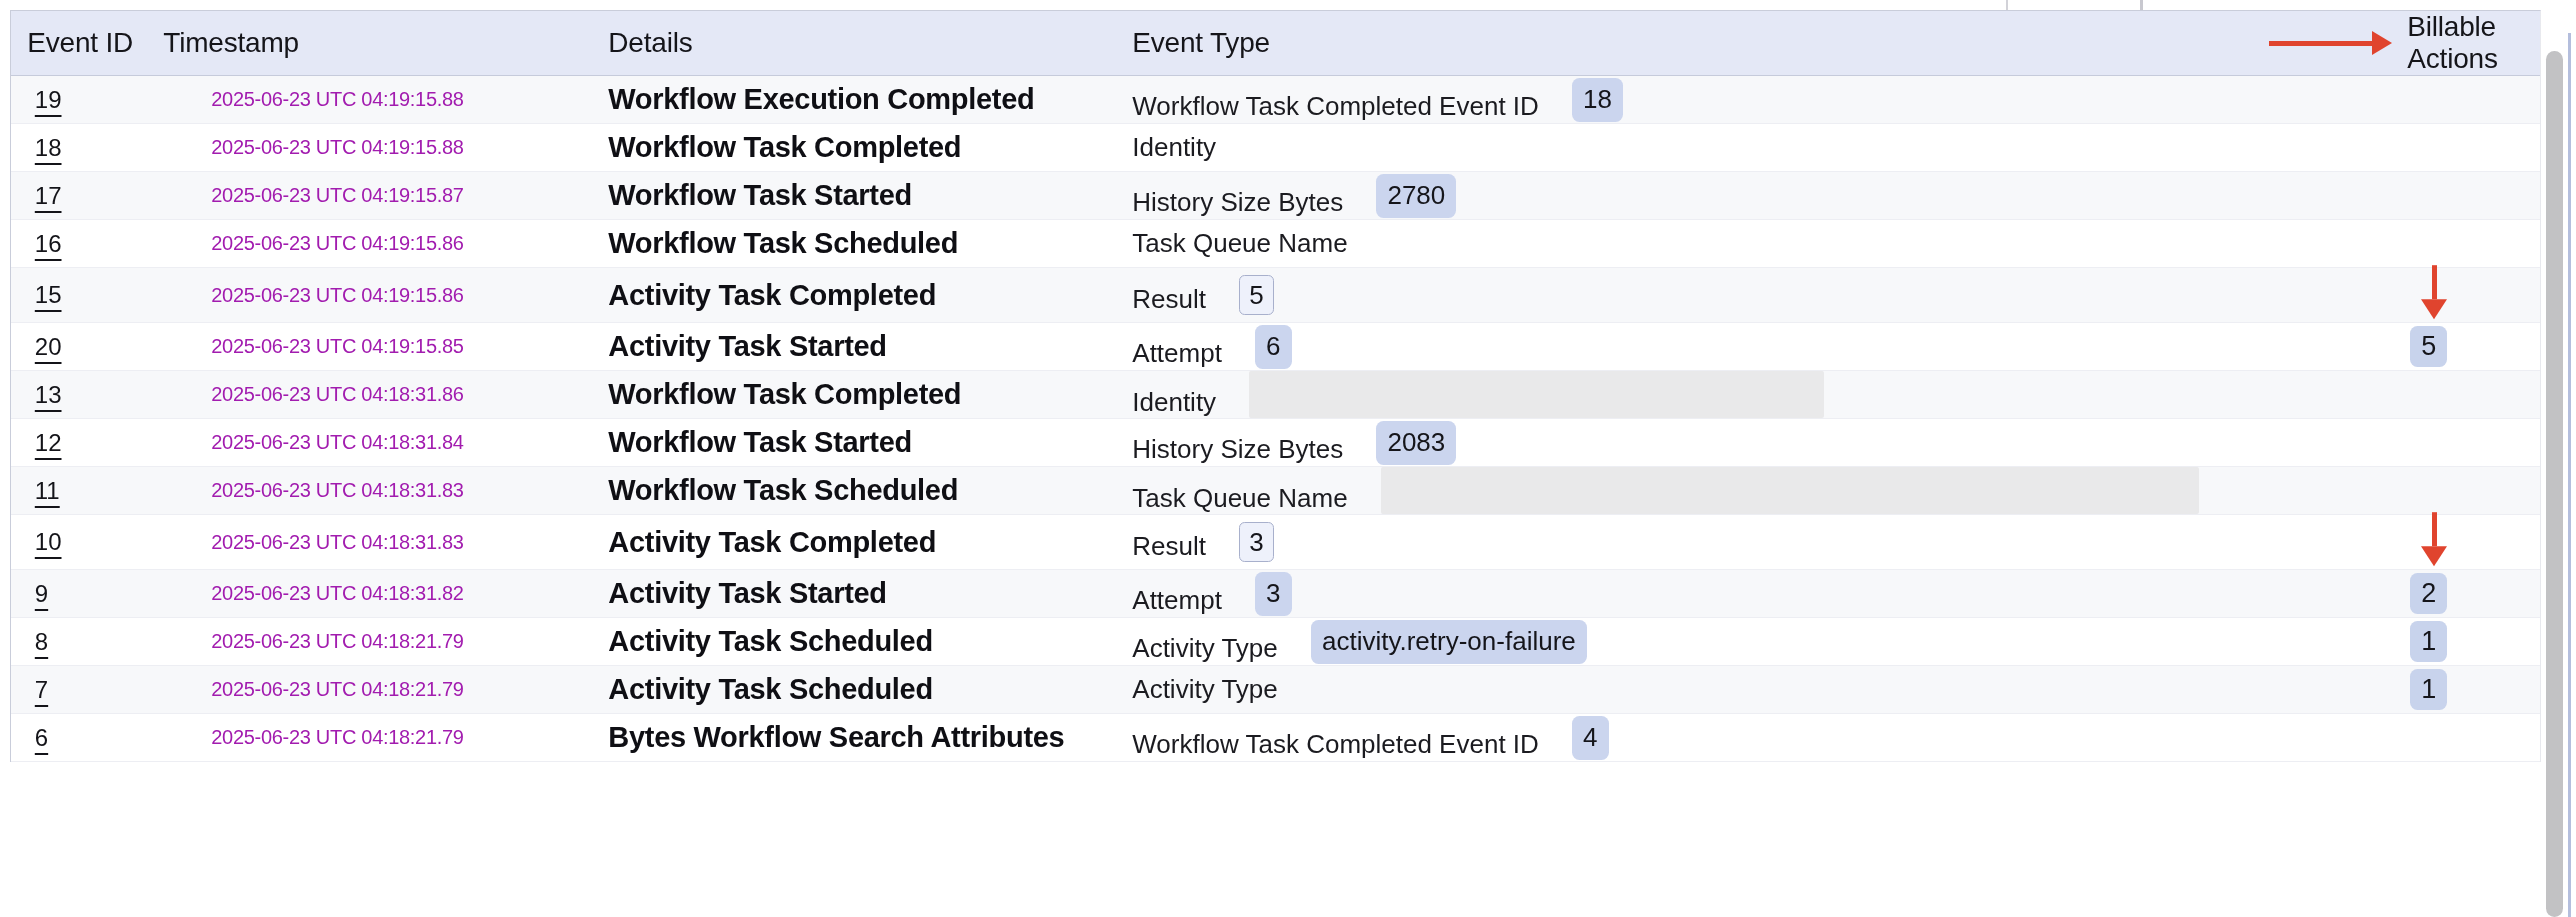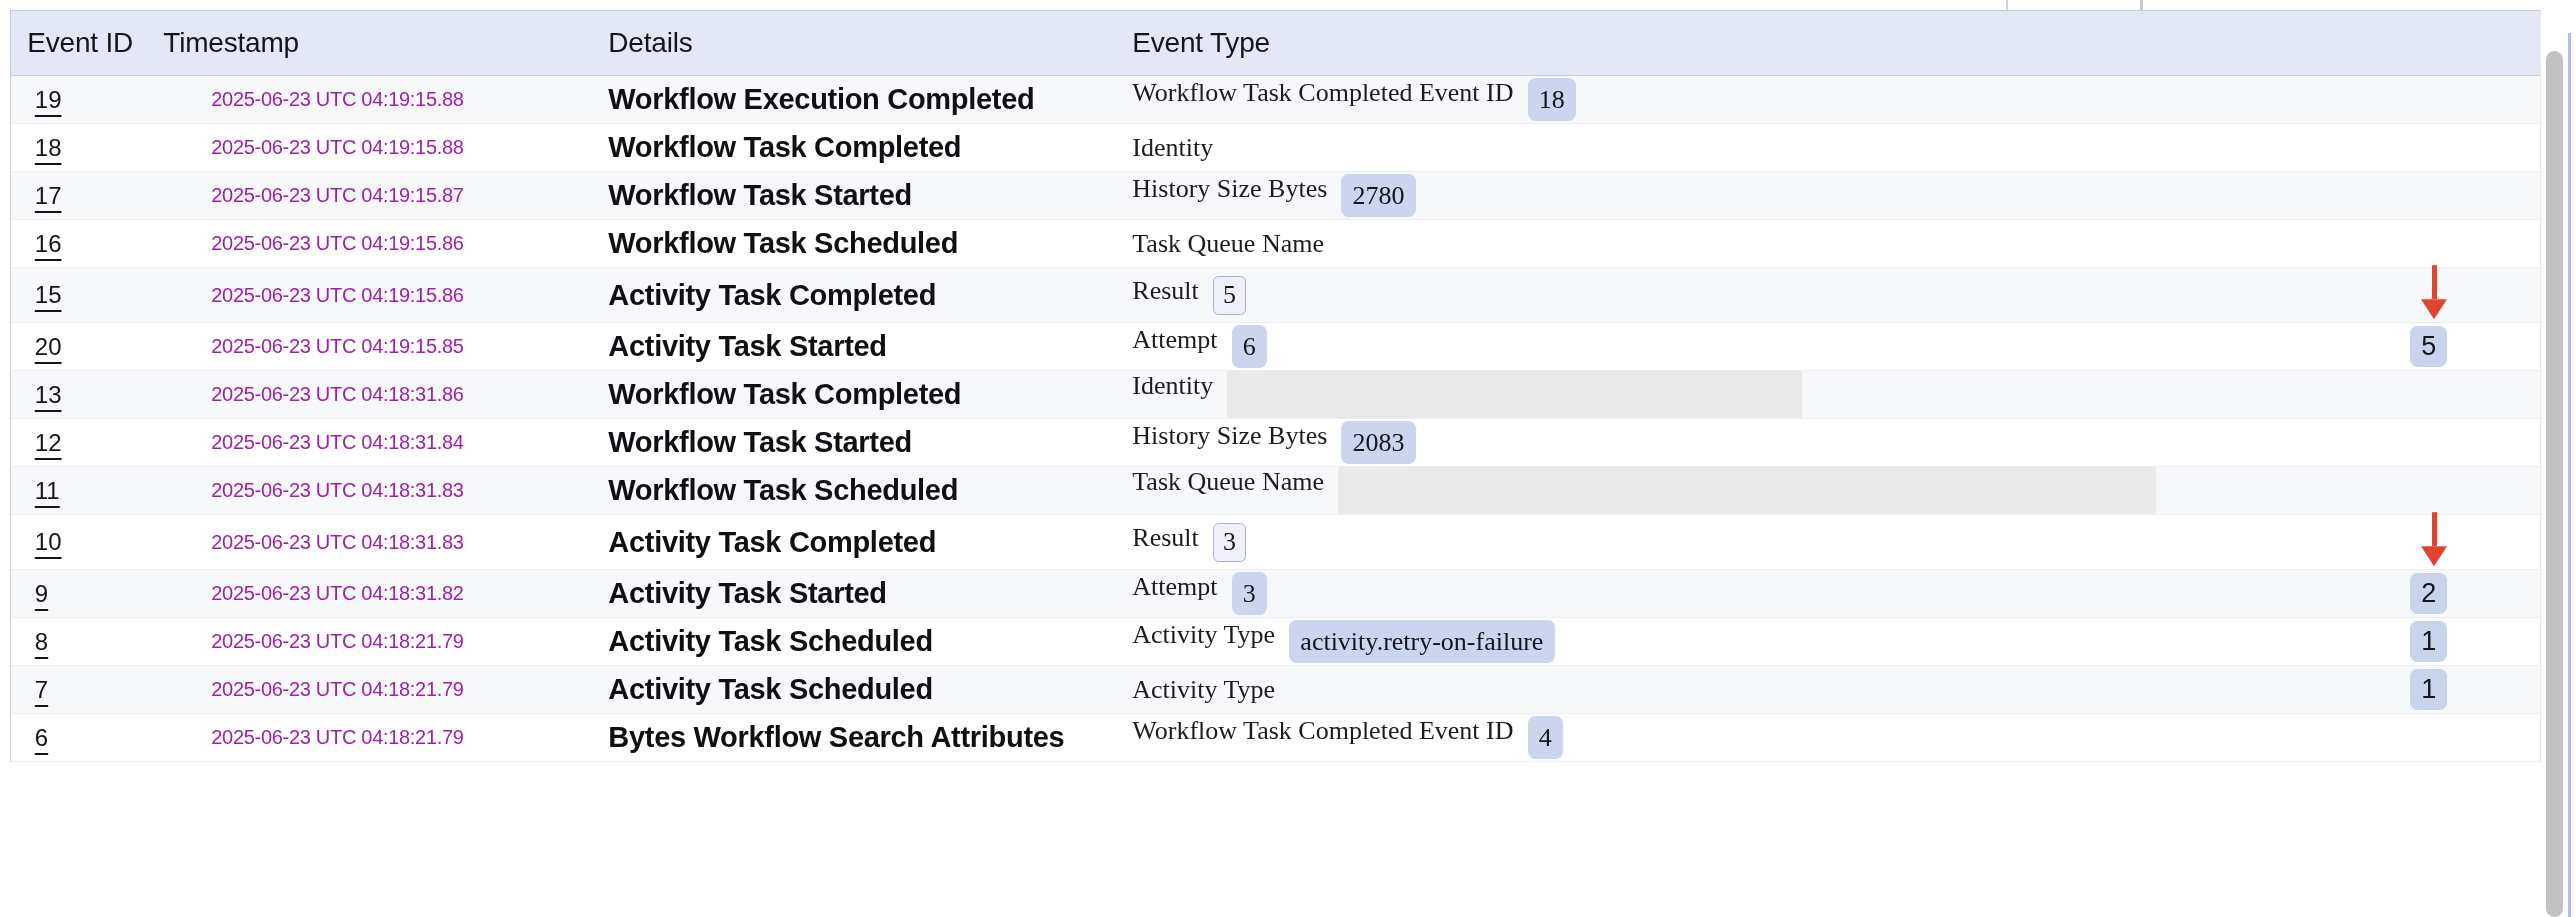--- a/index.html
+++ b/index.html
@@ -52,21 +52,21 @@
   .tr.alt { background: #f7f8fa; }
 
   .eid {
     font-size: 24px; color: #141419; cursor: pointer;
     text-decoration: underline; text-underline-offset: 6.5px; text-decoration-thickness: 1.9px;
     margin-left: 7.5px;
   }
   .ts { font-size: 20px; color: #a21caf; letter-spacing: -0.3px; margin-left: 48px; }
   .etype { font-size: 29px; font-weight: 700; color: #0f0f14; letter-spacing: -0.3px; margin-top: 44px; }
 
-  .c4 { display: flex; align-items: flex-start; gap: 14px; font-size: 26px; color: #1b1b20; font-family: Liberation Serif, serif; }
+  .c4 { display: flex; align-items: flex-end; gap: 33px; font-size: 26px; color: #1b1b20; }
   .badge {
     background: #cbd5ee; border-radius: 7.5px;
     padding: 6.5px 11.2px; font-size: 26px; color: #15151a; white-space: nowrap;
   }
   .badge.outline {
     background: #eef1fb; border: 1.9px solid #a8b0cc; border-radius: 5.6px; padding: 3.7px 9.3px;
   }
   .redacted { background: #e9e9ea; height: 47px; border-radius: 1.9px; }
   .redacted.sm { width: 575px; }
   .redacted.lg { width: 818px; }
@@ -107,20 +107,27 @@
 <div class="screen">
   <div class="notch notch-1"></div>
   <div class="notch notch-2"></div>
 
   <div class="table">
     <div class="thead">
       <div>Event ID</div>
       <div>Timestamp</div>
       <div>Details</div>
       <div>Event Type</div>
+      <div class="th-billable">
+        <span class="arrow-right">
+            <span class="shaft"></span>
+            <span class="head"></span>
+          </span>
+        <span>Billable Actions</span>
+      </div>
     </div>
     <div class="tbody" id="tbody">
   <div class="tr alt">
     <div><a class="eid">19</a></div>
     <div><span class="ts">2025-06-23 UTC 04:19:15.88</span></div>
     <div><span class="etype">Workflow Execution Completed</span></div>
     <div class="c4">
       <span class="dlabel">Workflow Task Completed Event ID</span>
       <span class="badge">18</span>
 

